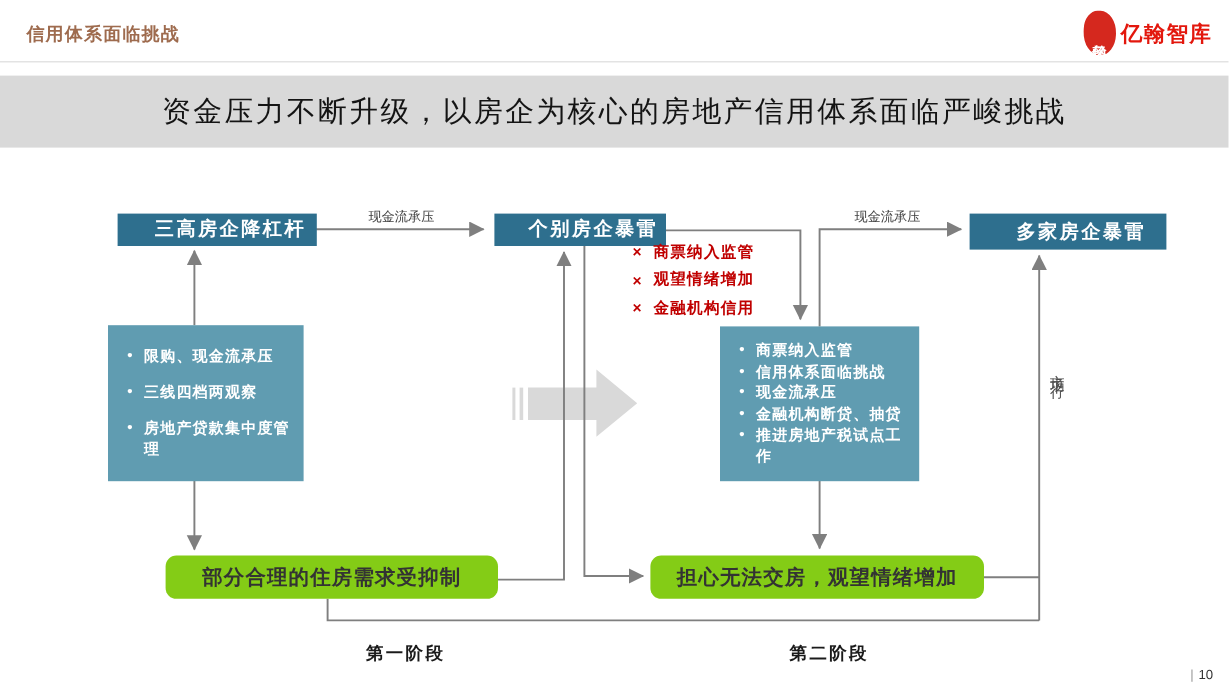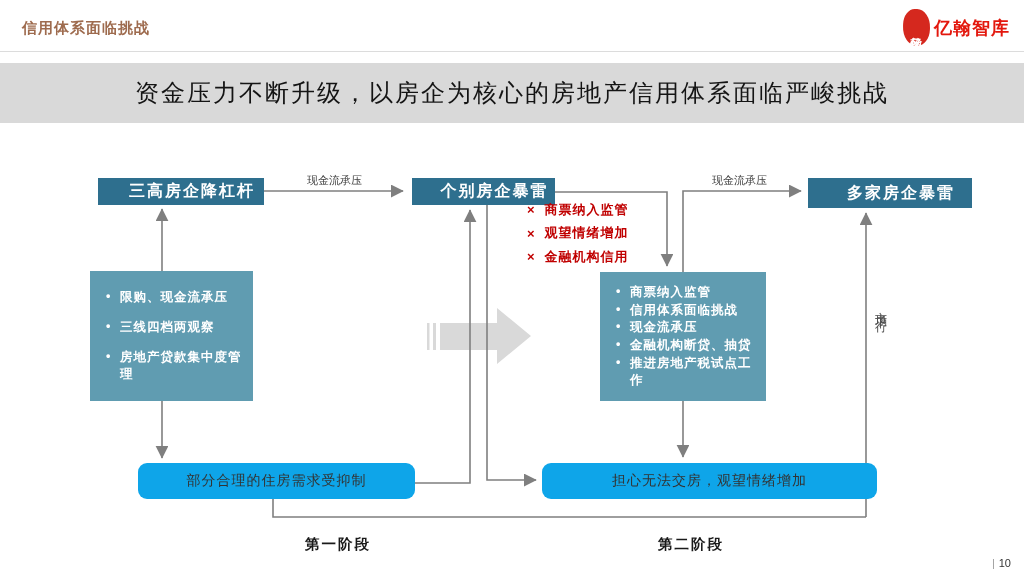--- a/index.html
+++ b/index.html
@@ -40,22 +40,22 @@
   .policy-box{
     position:absolute;background:#609cb1;color:#fff;font-weight:bold;font-size:12.5px;
     box-sizing:border-box;display:flex;flex-direction:column;justify-content:space-around;
     padding:12px 8px 12px 16px;margin:0;list-style:none;
   }
   .policy-box li{position:relative;padding-left:14px;letter-spacing:1px;}
   .policy-box .dot{position:absolute;left:0;top:0;}
   .red-list{position:absolute;left:527px;top:198px;color:#c00000;font-weight:bold;font-size:13px;}
   .red-list .row{height:23.5px;display:flex;align-items:center;gap:9px;letter-spacing:1px;}
   .result-box{
-    position:absolute;background:#0ea5e9;border-radius:9px;color:#333;
-    font-weight:normal;font-size:14px;display:flex;align-items:center;justify-content:center;
+    position:absolute;background:#84cc16;border-radius:9px;color:#333;
+    font-weight:bold;font-size:17px;display:flex;align-items:center;justify-content:center;
     letter-spacing:1px;
   }
   .flow-label{position:absolute;font-size:11px;color:#404040;}
   .vertical-label{
     position:absolute;left:872px;top:302px;writing-mode:vertical-rl;
     font-size:12px;color:#4d4d4d;letter-spacing:3px;
   }
   .stage-label{position:absolute;top:535px;font-weight:bold;font-size:14.5px;color:#1a1a1a;letter-spacing:2px;}
   
   .page-num{position:absolute;right:13px;bottom:7px;font-size:11px;color:#333;display:flex;gap:4px;align-items:center;}
@@ -133,21 +133,21 @@
         <span>×</span>
         <span>观望情绪增加</span>
       </div>
     <div class="row">
         <span>×</span>
         <span>金融机构信用</span>
       </div>
   </div>
 
   <div class="result-box" style="left:138px;top:463px;width:277px;height:36px;">部分合理的住房需求受抑制</div>
-  <div class="result-box" style="left:542px;top:463px;width:335px;height:36px;">担心无法交房，观望情绪增加</div>
+  <div class="result-box" style="left:542px;top:463px;width:278px;height:36px;">担心无法交房，观望情绪增加</div>
 
   <div class="vertical-label">市场下行</div>
 
   <div class="stage-label" style="left:305px;">第一阶段</div>
   <div class="stage-label" style="left:658px;">第二阶段</div>
 
   <div class="page-num">
     <span class="bar">|</span>
     <span>10</span>
   </div>

